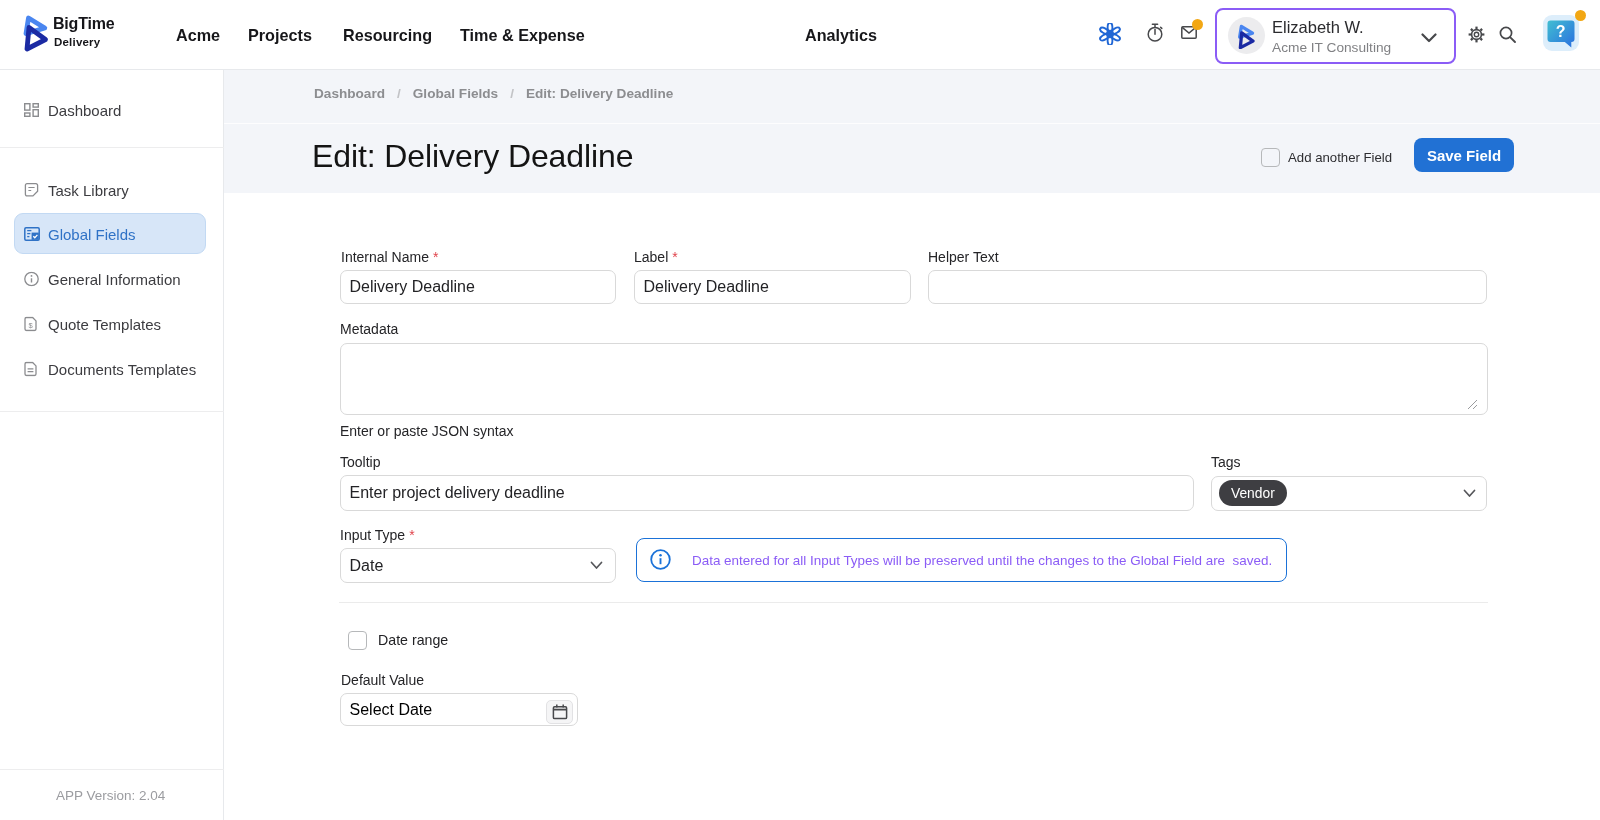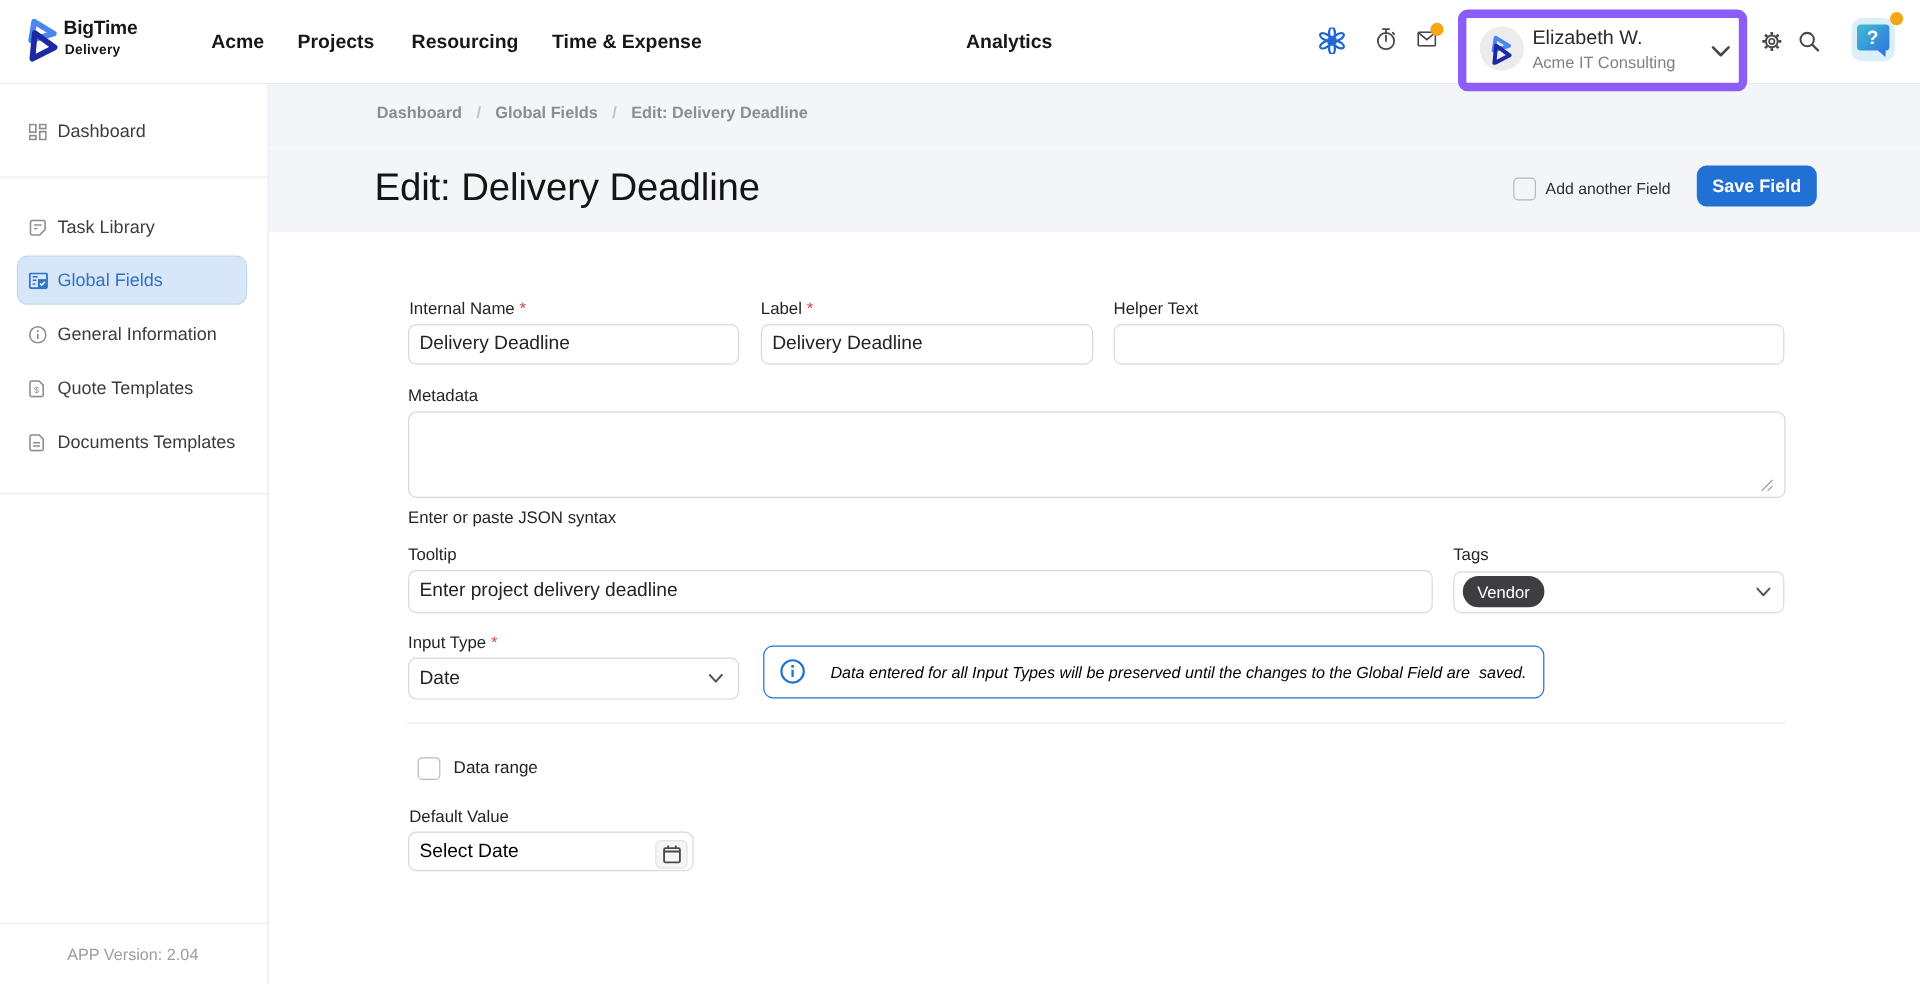--- a/index.html
+++ b/index.html
@@ -13,22 +13,22 @@
   background:#fff; border-bottom:1px solid #e7e9ec; z-index:5; }
 #logo { position:absolute; left:21px; top:11px; width:160px; height:48px; }
 #logo .mark { position:absolute; left:0; top:1px; }
 #logo .bt { position:absolute; left:32px; top:4px; font-size:16px; font-weight:700;
   color:#16161a; letter-spacing:-0.2px; }
 #logo .dl { position:absolute; left:33px; top:25px; font-size:11.5px; font-weight:700;
   color:#16161a; letter-spacing:0.2px; }
 .ni { position:absolute; top:0; height:70px; display:flex; align-items:center;
   font-size:16.2px; font-weight:700; color:#17171a; white-space:nowrap; }
 
-#userchip { position:absolute; left:1215px; top:8px; width:241px; height:68px;
-  background:#fff; border:7px solid #8b5cf6; border-radius:8px; }
+#userchip { position:absolute; left:1215px; top:8px; width:241px; height:56px;
+  background:#fff; border:2px solid #8b5cf6; border-radius:8px; }
 #userchip .av { position:absolute; left:11px; top:7px; width:37px; height:37px;
   border-radius:50%; background:#ececee; }
 #userchip .nm { position:absolute; left:55px; top:8px; font-size:16.5px; color:#2b2b2e; }
 #userchip .co { position:absolute; left:55px; top:30px; font-size:13.7px; color:#808184; }
 
 #helpbtn { position:absolute; left:1543px; top:15px; width:36px; height:36px;
   border-radius:9px; background:#ddeefb; }
 #helpdot { position:absolute; left:1575px; top:10px; width:11px; height:11px;
   border-radius:50%; background:#f2a714; }
 #envdot { position:absolute; left:1192px; top:19px; width:11px; height:11px;
@@ -71,21 +71,21 @@
   font-size:16px; color:#232326; display:flex; align-items:center; padding-left:8.5px; }
 .inp.ph { color:#000000; }
 .chev { position:absolute; }
 
 #vendorpill { position:absolute; left:1219px; top:480px; height:26px; padding:0 12px;
   background:#3e3e42; border-radius:13px; color:#fff; font-size:13.8px;
   display:flex; align-items:center; }
 
 #infobox { position:absolute; left:636px; top:538px; width:651px; height:44px;
   border:1.5px solid #1b72d8; border-radius:8px; background:#fff; }
-#infotxt { position:absolute; left:692px; top:552.5px; font-size:13.45px; color:#000000;font-style:italic; }
+#infotxt { position:absolute; left:692px; top:552.5px; font-size:13.45px; color:#8b5cf6; }
 
 #hr2 { position:absolute; left:339px; top:602px; width:1149px; border-top:1px solid #ebebeb; }
 #ck2 { left:348px; top:631px; }
 #ck2lbl { position:absolute; left:378px; top:631.5px; font-size:14.2px; color:#222225; }
 
 #calbtn { position:absolute; left:546px; top:700px; width:27px; height:24px;
   border:1px solid #e2e2e4; border-radius:5px; background:#f5f5f6;
   display:flex; align-items:center; justify-content:center; }
 .rsz { position:absolute; left:1466px; top:398px; }
 </style>
@@ -299,21 +299,21 @@
   <div id="infobox"></div>
   <svg class="abs" style="left:650px; top:549px" width="21" height="21" viewBox="0 0 21 21">
     <circle cx="10.5" cy="10.5" r="9.3" fill="none" stroke="#1b72d8" stroke-width="1.8"></circle>
     <line x1="10.5" y1="9.2" x2="10.5" y2="15.2" stroke="#1b72d8" stroke-width="1.9"></line>
     <circle cx="10.5" cy="6.2" r="1.25" fill="#1b72d8"></circle>
   </svg>
   <div id="infotxt">Data entered for all Input Types will be preserved until the changes to the Global Field are&nbsp; saved.</div>
 
   <div id="hr2"></div>
   <div class="ckbox" id="ck2"></div>
-  <div id="ck2lbl">Data range</div>
+  <div id="ck2lbl">Date range</div>
 
   <div class="lbl" style="left:341px; top:671.5px">Default Value</div>
   <div class="inp ph" style="left:340px; top:693px; width:238px; height:33px">Select Date</div>
   <div id="calbtn">
     <svg width="16" height="16" viewBox="0 0 16 16">
       <g fill="none" stroke="#48494c" stroke-width="1.5">
         <rect x="1.4" y="2.8" width="13.2" height="11.8" rx="1.2"></rect>
         <line x1="1.4" y1="5.6" x2="14.6" y2="5.6" stroke-width="1.8"></line>
         <line x1="4.8" y1="0.6" x2="4.8" y2="3.4"></line>
         <line x1="11.2" y1="0.6" x2="11.2" y2="3.4"></line>

